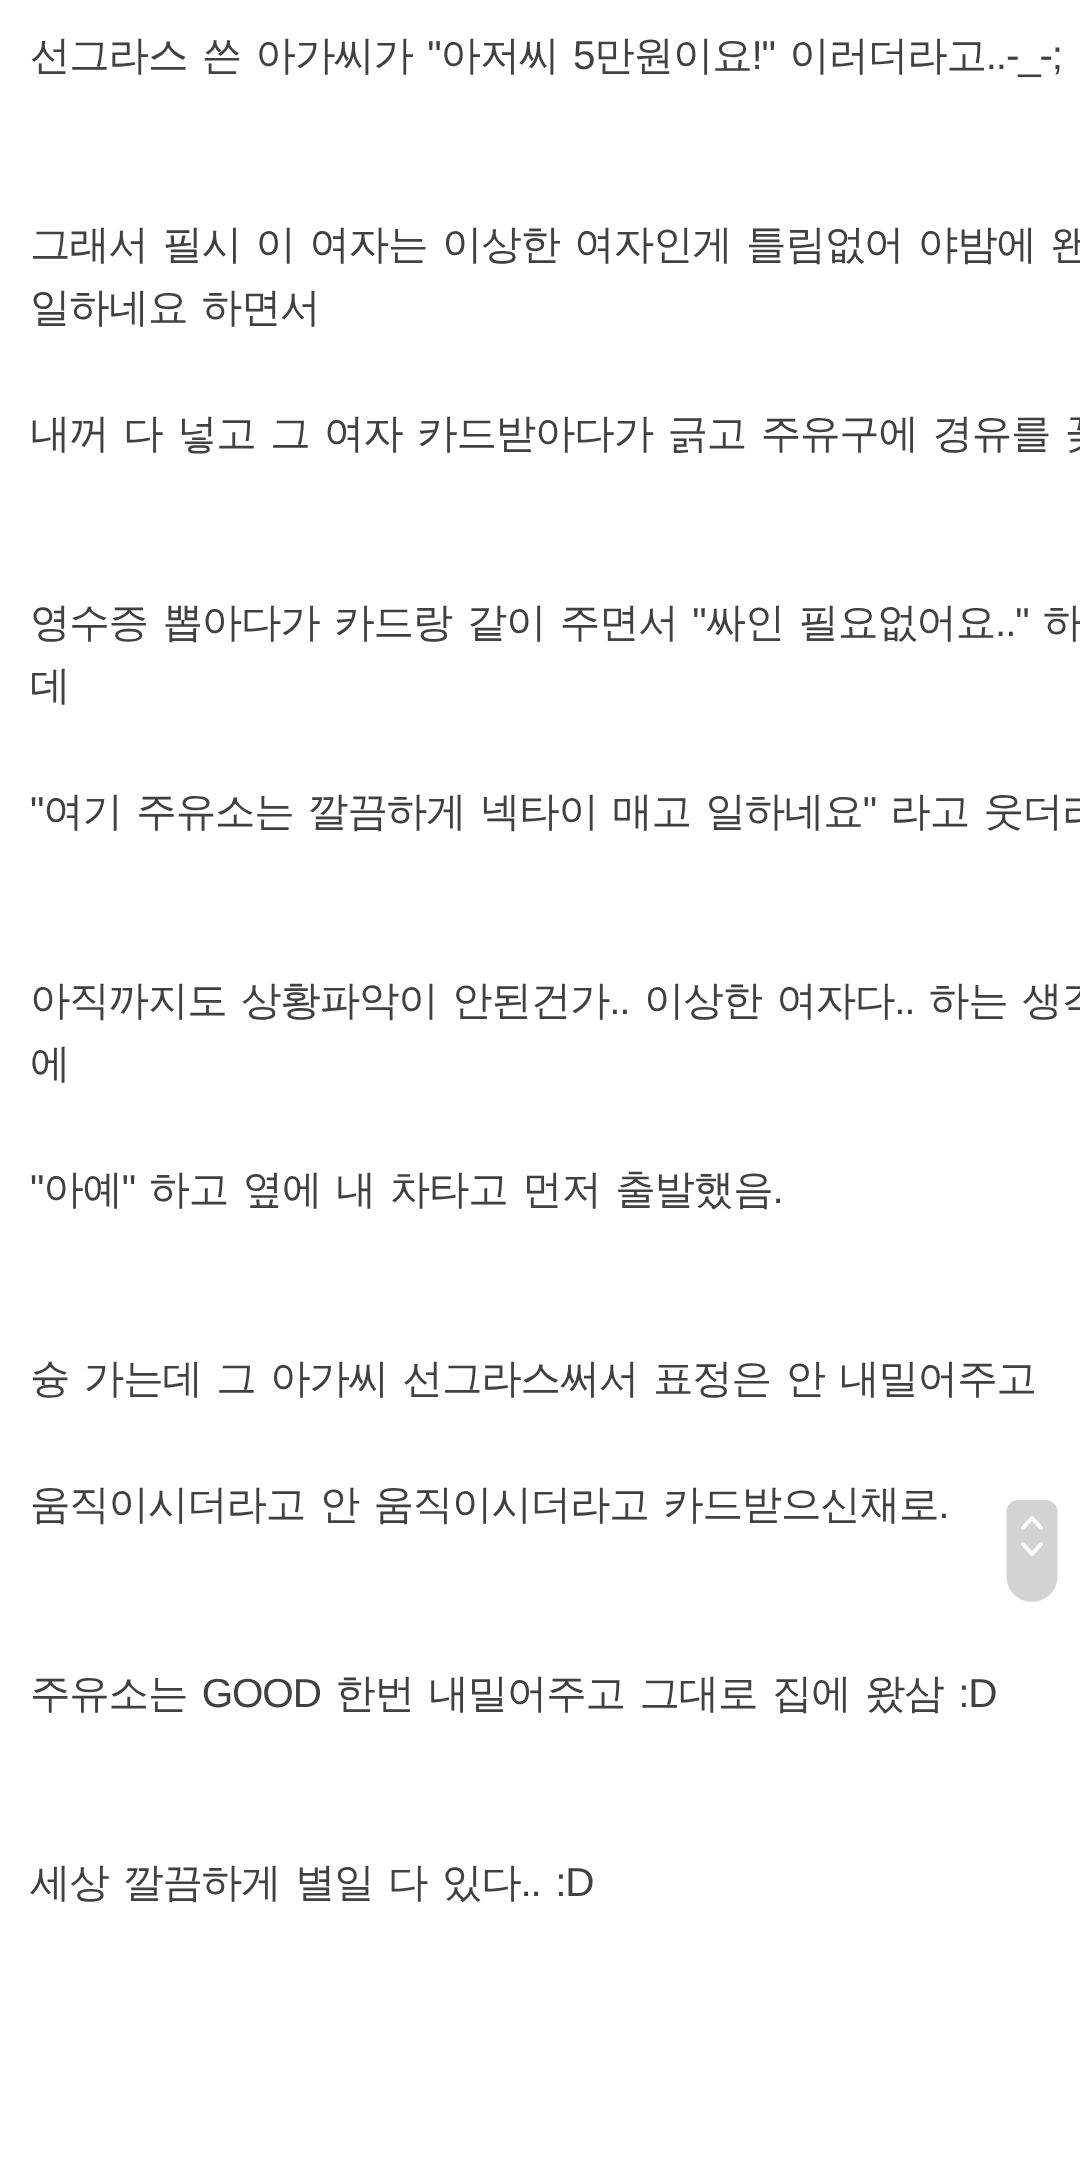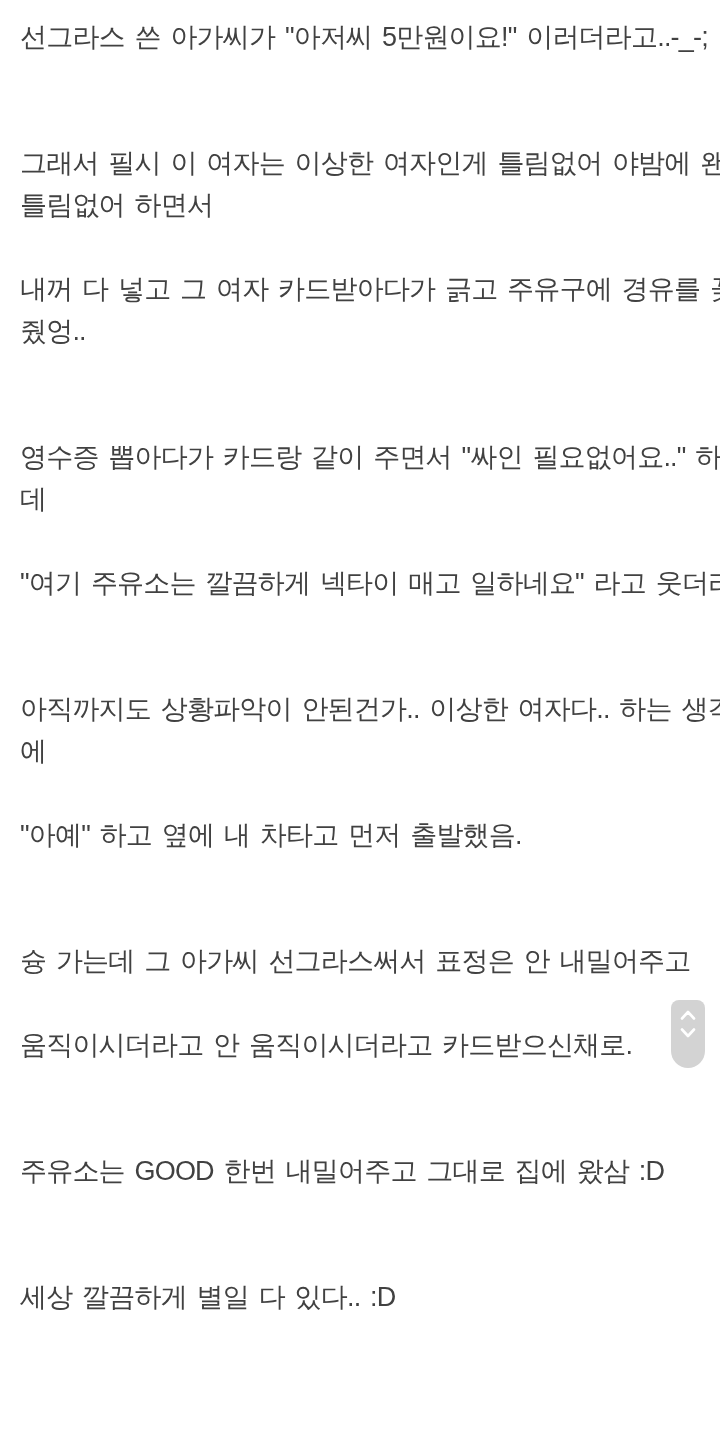--- a/index.html
+++ b/index.html
@@ -57,24 +57,23 @@
   }
 </style>
 </head>
 <body>
 
 <div class="post-body">
     <div class="line">선그라스 쓴 아가씨가 "아저씨 5만원이요!" 이러더라고..-_-;</div>
     <div class="line"></div>
     <div class="line"></div>
     <div class="line">그래서 필시 이 여자는 이상한 여자인게 틀림없어 야밤에 왠 선</div>
-    <div class="line">틀림없어 하면서</div>
+    <div class="line">일하네요 하면서</div>
     <div class="line"></div>
     <div class="line">내꺼 다 넣고 그 여자 카드받아다가 긁고 주유구에 경유를 꽂아</div>
-    <div class="line">줬엉..</div>
     <div class="line"></div>
     <div class="line"></div>
     <div class="line">영수증 뽑아다가 카드랑 같이 주면서 "싸인 필요없어요.." 하는</div>
     <div class="line">데</div>
     <div class="line"></div>
     <div class="line">"여기 주유소는 깔끔하게 넥타이 매고 일하네요" 라고 웃더라.</div>
     <div class="line"></div>
     <div class="line"></div>
     <div class="line">아직까지도 상황파악이 안된건가.. 이상한 여자다.. 하는 생각</div>
     <div class="line">에</div>

